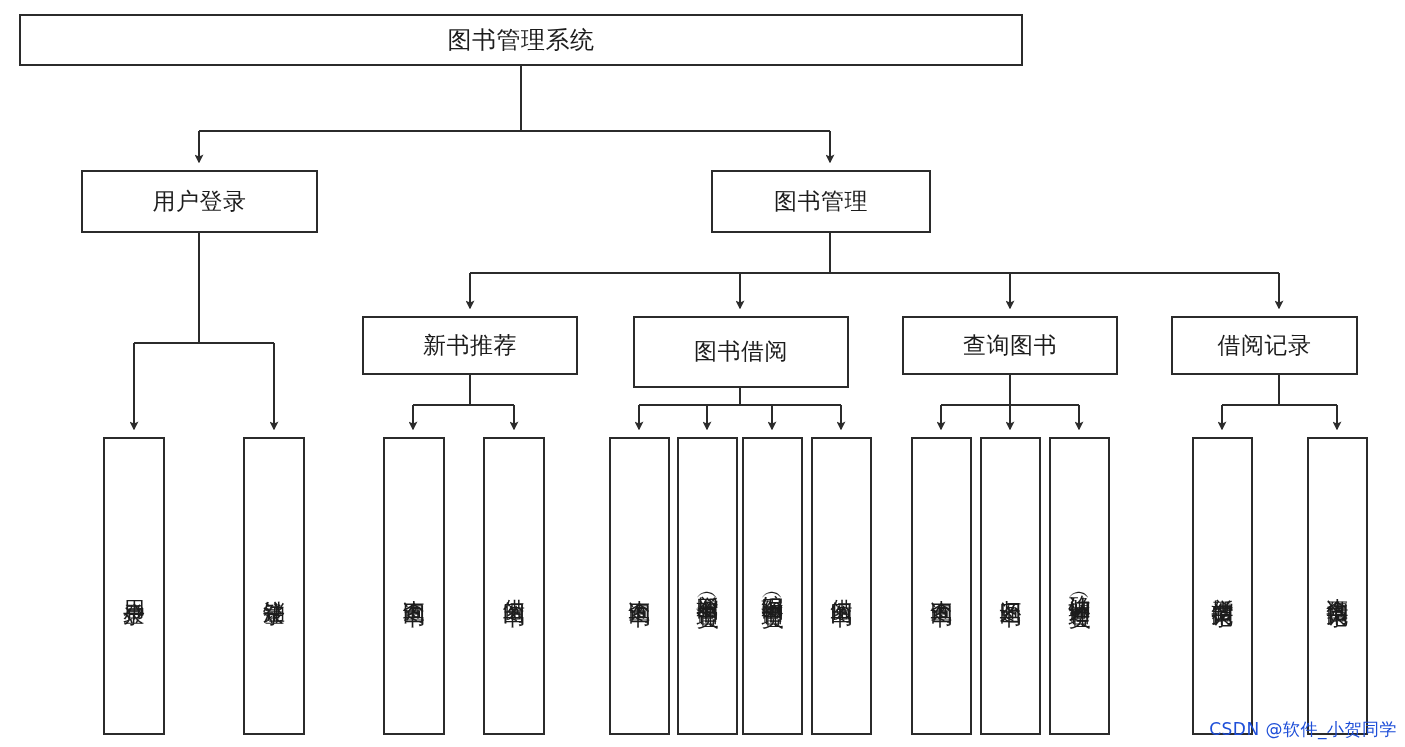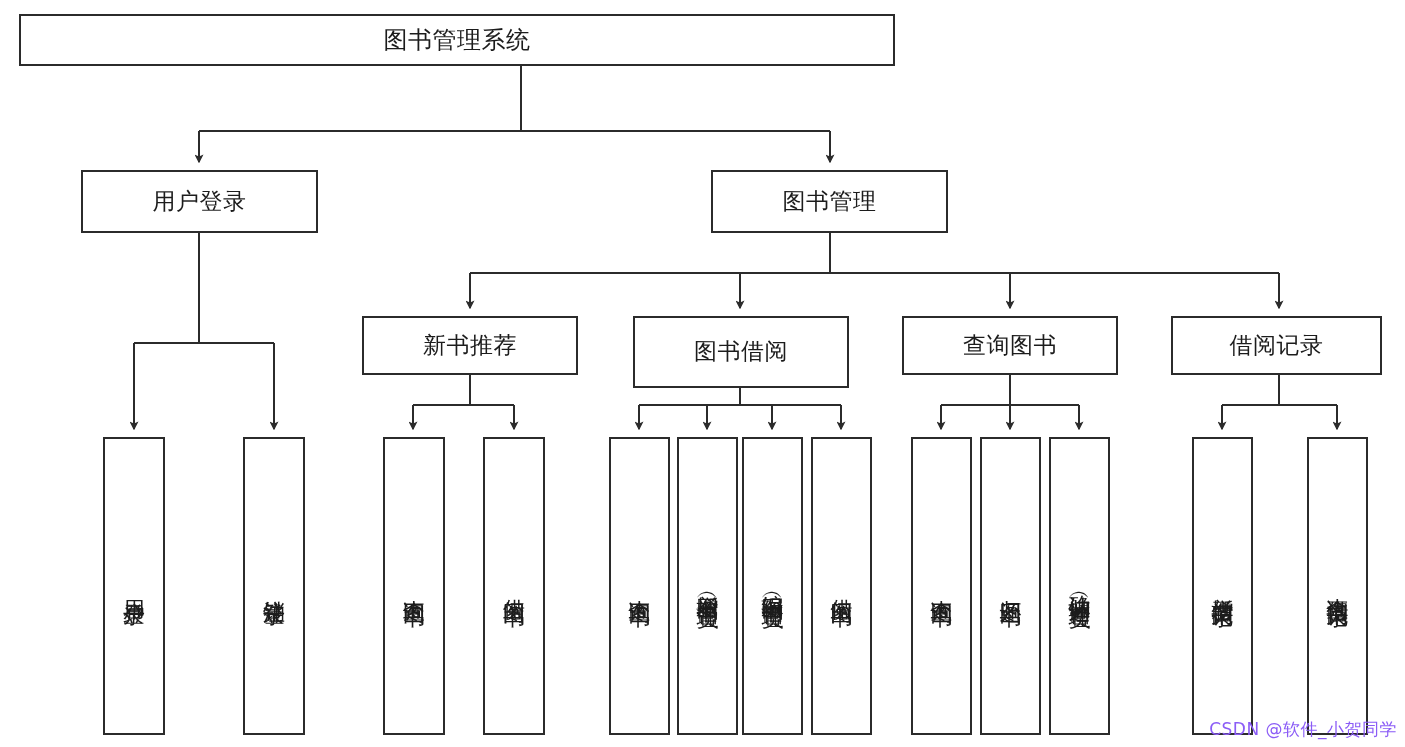--- a/index.html
+++ b/index.html
@@ -55,21 +55,21 @@
     white-space: nowrap;
   }
   .root-label {
     font-size: 24px;
   }
   .watermark {
     position: absolute;
     right: 8px;
     bottom: 6px;
     font-size: 17px;
-    color: #8b5cf6;
+    color: #1d4ed8;
     white-space: nowrap;
     letter-spacing: 0.5px;
     pointer-events: none;
   }
 </style>
 </head>
 <body>
 
 <div id="diagram-root">
 
@@ -116,41 +116,41 @@
       <path d="M1010,405 L1010,429" marker-end="url(#arrowhead)"></path>
       <path d="M1079,405 L1079,429" marker-end="url(#arrowhead)"></path>
 
       <path d="M1279,375 L1279,405"></path>
       <path d="M1222,405 L1337,405"></path>
       <path d="M1222,405 L1222,429" marker-end="url(#arrowhead)"></path>
       <path d="M1337,405 L1337,429" marker-end="url(#arrowhead)"></path>
     </g>
   </svg>
 
-  <div class="node-box" style="left:19px; top:14px; width:876px; height:52px;">
+  <div class="node-box" style="left:19px; top:14px; width:1004px; height:52px;">
     <span class="node-label-h root-label">图书管理系统</span>
   </div>
 
   <div class="node-box" style="left:81px; top:170px; width:237px; height:63px;">
     <span class="node-label-h">用户登录</span>
   </div>
-  <div class="node-box" style="left:711px; top:170px; width:237px; height:63px;">
+  <div class="node-box" style="left:711px; top:170px; width:220px; height:63px;">
     <span class="node-label-h">图书管理</span>
   </div>
 
   <div class="node-box" style="left:362px; top:316px; width:216px; height:59px;">
     <span class="node-label-h">新书推荐</span>
   </div>
   <div class="node-box" style="left:633px; top:316px; width:216px; height:72px;">
     <span class="node-label-h">图书借阅</span>
   </div>
   <div class="node-box" style="left:902px; top:316px; width:216px; height:59px;">
     <span class="node-label-h">查询图书</span>
   </div>
-  <div class="node-box" style="left:1171px; top:316px; width:211px; height:59px;">
+  <div class="node-box" style="left:1171px; top:316px; width:187px; height:59px;">
     <span class="node-label-h">借阅记录</span>
   </div>
 
   <div class="node-box" style="left:103px; top:437px; width:62px; height:298px;">
     <span class="node-label-v">用户登录</span>
   </div>
   <div class="node-box" style="left:243px; top:437px; width:62px; height:298px;">
     <span class="node-label-v">注销登录</span>
   </div>
 

